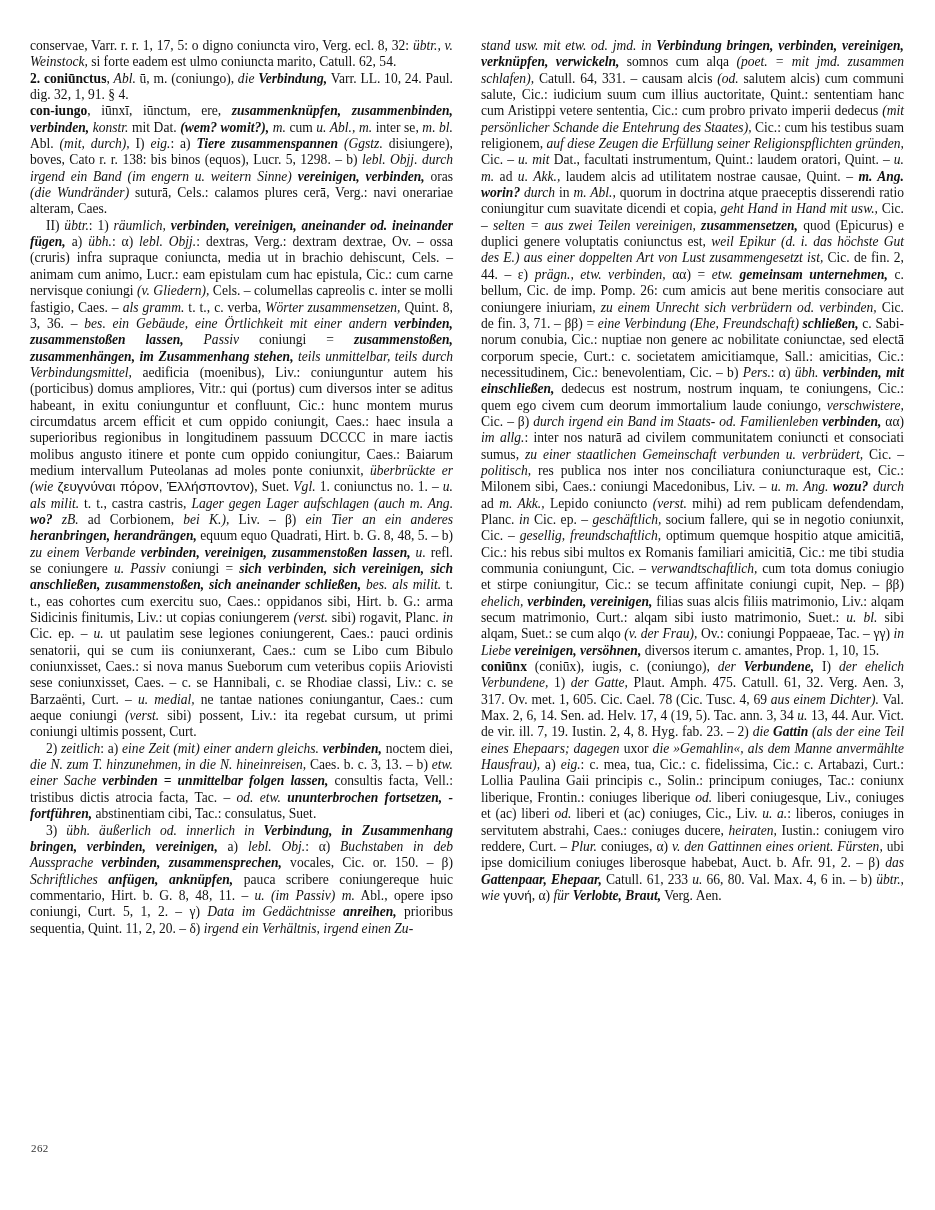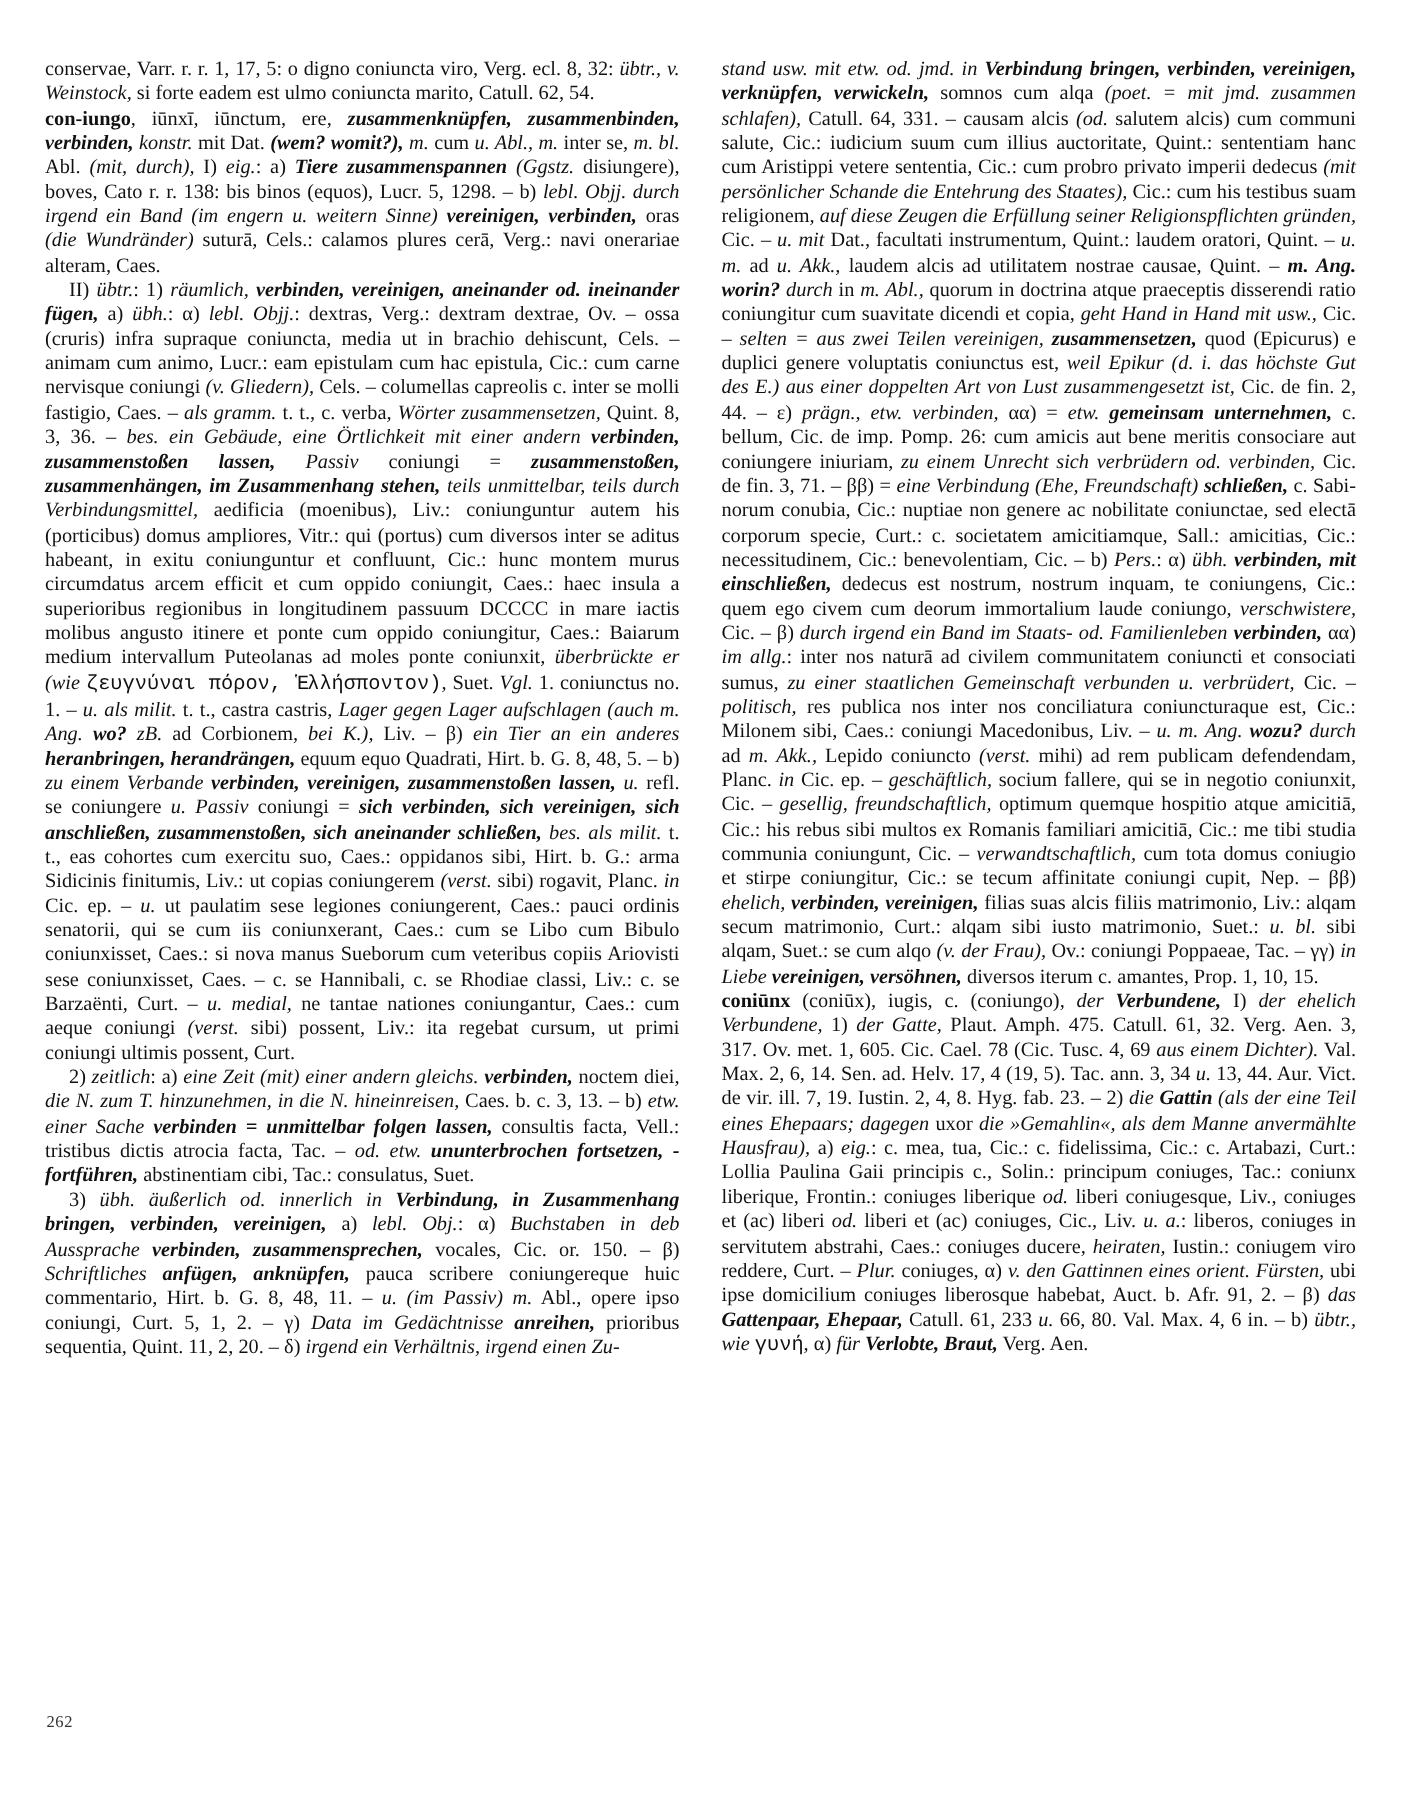--- a/index.html
+++ b/index.html
@@ -41,39 +41,40 @@
     text-align: justify;
     text-align-last: left;
   }
   .col p.indent {
     text-indent: 16px;
   }
   
   i, .it { font-style: italic; }
   b, .bd { font-weight: bold; }
   .bi { font-weight: bold; font-style: italic; }
-  .gr { font-family: Liberation Mono, monospace; }
+  .gr { font-family: Liberation Sans, sans-serif; }
   .pagenum {
     position: absolute;
     left: 31px;
     top: 1142px;
     font-family: "Liberation Serif", "DejaVu Serif", serif;
     font-size: 11px;
     color: #333333;
     letter-spacing: 0.4px;
   }
 </style>
 </head>
 <body>
 
 <div class="page">
 
   <div class="columns">
     <div class="col" id="col-0">
         <p><span>conservae, Varr. r. r. 1, 17, 5: o digno coniuncta viro, Verg. ecl. 8, 32: </span><span class="it">übtr., v. Weinstock,</span><span> si forte eadem est ulmo coniuncta marito, Catull. 62, 54.</span></p>
+        <p><span class="bd">2. coniūnctus</span><span>, </span><span class="it">Abl.</span><span> ū, m. (coniungo), </span><span class="it">die </span><span class="bi">Verbindung,</span><span> Varr. LL. 10, 24. Paul. dig. 32, 1, 91. § 4.</span></p>
         <p><span class="bd">con-iungo</span><span>, iūnxī, iūnctum, ere, </span><span class="bi">zusammenknüpfen, zusammen­binden, verbinden,</span><span class="it"> konstr. </span><span>mit Dat. </span><span class="bi">(wem? womit?),</span><span class="it"> m.</span><span> cum </span><span class="it">u. Abl., m.</span><span> inter se, </span><span class="it">m. bl.</span><span> Abl. </span><span class="it">(mit, durch),</span><span> I) </span><span class="it">eig.</span><span>: a) </span><span class="bi">Tiere zusammenspannen </span><span class="it">(Ggstz.</span><span> disiungere), boves, Cato r. r. 138: bis binos (equos), Lucr. 5, 1298. – b) </span><span class="it">lebl. Objj. durch irgend ein Band (im engern u. weitern Sinne) </span><span class="bi">vereinigen, verbinden,</span><span> oras </span><span class="it">(die Wundränder)</span><span> suturā, Cels.: calamos plures cerā, Verg.: navi onerariae alteram, Caes.</span></p>
         <p class="indent"><span>II) </span><span class="it">übtr.</span><span>: 1) </span><span class="it">räumlich, </span><span class="bi">verbinden, vereinigen, aneinander od. ineinander fügen,</span><span> a) </span><span class="it">übh.</span><span>: α) </span><span class="it">lebl. Objj.</span><span>: dextras, Verg.: dextram dextrae, Ov. – ossa (cruris) infra supraque coniuncta, media ut in brachio dehiscunt, Cels. – animam cum animo, Lucr.: eam epistulam cum hac epistula, Cic.: cum carne nervis­que coniungi </span><span class="it">(v. Gliedern),</span><span> Cels. – columellas capreolis c. inter se molli fastigio, Caes. – </span><span class="it">als gramm.</span><span> t. t., c. verba, </span><span class="it">Wörter zu­sammensetzen,</span><span> Quint. 8, 3, 36. – </span><span class="it">bes. ein Gebäude, eine Ört­lichkeit mit einer andern </span><span class="bi">verbinden, zusammenstoßen lassen,</span><span class="it"> Passiv </span><span>coniungi = </span><span class="bi">zusammenstoßen, zusammenhängen, im Zusammenhang stehen,</span><span class="it"> teils unmittelbar, teils durch Verbin­dungsmittel,</span><span> aedificia (moenibus), Liv.: coniunguntur autem his (porticibus) domus ampliores, Vitr.: qui (portus) cum diver­sos inter se aditus habeant, in exitu coniunguntur et confluunt, Cic.: hunc montem murus circumdatus arcem efficit et cum oppido coniungit, Caes.: haec insula a superioribus regionibus in longitudinem passuum DCCCC in mare iactis molibus angu­sto itinere et ponte cum oppido coniungitur, Caes.: Baiarum medium intervallum Puteolanas ad moles ponte coniunxit, </span><span class="it">überbrückte er (wie </span><span class="gr">ζευγνύναι πόρον, Ἑλλήσποντον)</span><span>, Suet. </span><span class="it">Vgl.</span><span> 1. coniunctus no. 1. – </span><span class="it">u. als milit.</span><span> t. t., castra castris, </span><span class="it">Lager gegen Lager aufschlagen (auch m. Ang. </span><span class="bi">wo?</span><span class="it"> zB.</span><span> ad Corbionem, </span><span class="it">bei K.),</span><span> Liv. – β) </span><span class="it">ein Tier an ein anderes </span><span class="bi">heranbringen, he­randrängen,</span><span> equum equo Quadrati, Hirt. b. G. 8, 48, 5. – b) </span><span class="it">zu einem Verbande </span><span class="bi">verbinden, vereinigen, zusammenstoßen lassen,</span><span class="it"> u.</span><span> refl. se coniungere </span><span class="it">u. Passiv </span><span>coniungi = </span><span class="bi">sich verbin­den, sich vereinigen, sich anschließen, zusammenstoßen, sich aneinander schließen,</span><span class="it"> bes. als milit.</span><span> t. t., eas cohortes cum exercitu suo, Caes.: oppidanos sibi, Hirt. b. G.: arma Sidicinis finitumis, Liv.: ut copias coniungerem </span><span class="it">(verst.</span><span> sibi) rogavit, Planc. </span><span class="it">in</span><span> Cic. ep. – </span><span class="it">u.</span><span> ut paulatim sese legiones coniungerent, Caes.: pauci ordinis senatorii, qui se cum iis coniunxerant, Caes.: cum se Libo cum Bibulo coniunxisset, Caes.: si nova manus Sueborum cum veteribus copiis Ariovisti sese coniun­xisset, Caes. – c. se Hannibali, c. se Rhodiae classi, Liv.: c. se Barzaënti, Curt. – </span><span class="it">u. medial,</span><span> ne tantae nationes coniungantur, Caes.: cum aeque coniungi </span><span class="it">(verst.</span><span> sibi) possent, Liv.: ita regebat cursum, ut primi coniungi ultimis possent, Curt.</span></p>
         <p class="indent"><span>2) </span><span class="it">zeitlich</span><span>: a) </span><span class="it">eine Zeit (mit) einer andern gleichs. </span><span class="bi">verbinden,</span><span> noctem diei, </span><span class="it">die N. zum T. hinzunehmen, in die N. hineinreisen,</span><span> Caes. b. c. 3, 13. – b) </span><span class="it">etw. einer Sache </span><span class="bi">verbinden = unmittelbar folgen lassen,</span><span> consultis facta, Vell.: tristibus dictis atrocia facta, Tac. – </span><span class="it">od. etw. </span><span class="bi">ununterbrochen fortsetzen, -fortführen,</span><span> abstinentiam cibi, Tac.: consulatus, Suet.</span></p>
         <p class="indent"><span>3) </span><span class="it">übh. äußerlich od. innerlich in </span><span class="bi">Verbindung, in Zusam­menhang bringen, verbinden, vereinigen,</span><span> a) </span><span class="it">lebl. Obj.</span><span>: α) </span><span class="it">Buchstaben in deb Aussprache </span><span class="bi">verbinden, zusammensprechen,</span><span> vocales, Cic. or. 150. – β) </span><span class="it">Schriftliches </span><span class="bi">anfügen, anknüpfen,</span><span> pauca scribere coniungereque huic commentario, Hirt. b. G. 8, 48, 11. – </span><span class="it">u. (im Passiv) m.</span><span> Abl., opere ipso coniungi, Curt. 5, 1, 2. – γ) </span><span class="it">Data im Gedächtnisse </span><span class="bi">anreihen,</span><span> prioribus sequentia, Quint. 11, 2, 20. – δ) </span><span class="it">irgend ein Verhältnis, irgend einen Zu-</span></p>
       </div>
     <div class="col" id="col-1">
         <p><span class="it">stand usw. mit etw. od. jmd. in </span><span class="bi">Verbindung bringen, verbinden, vereinigen, verknüpfen, verwickeln,</span><span> somnos cum alqa </span><span class="it">(poet. = mit jmd. zusammen schlafen),</span><span> Catull. 64, 331. – causam alcis </span><span class="it">(od.</span><span> salutem alcis) cum communi salute, Cic.: iudicium suum cum illius auctoritate, Quint.: sententiam hanc cum Aristippi vetere sententia, Cic.: cum probro privato imperii dedecus </span><span class="it">(mit persönlicher Schande die Entehrung des Staates),</span><span> Cic.: cum his testibus suam religionem, </span><span class="it">auf diese Zeugen die Erfüllung seiner Religionspflichten gründen,</span><span> Cic. – </span><span class="it">u. mit</span><span> Dat., facultati instrumentum, Quint.: laudem oratori, Quint. – </span><span class="it">u. m.</span><span> ad </span><span class="it">u. Akk.,</span><span> laudem alcis ad utilitatem nostrae causae, Quint. – </span><span class="bi">m. Ang. worin?</span><span class="it"> durch </span><span>in </span><span class="it">m. Abl.,</span><span> quorum in doctrina atque praeceptis disserendi ratio coniungitur cum suavitate dicendi et copia, </span><span class="it">geht Hand in Hand mit usw.,</span><span> Cic. – </span><span class="it">selten = aus zwei Teilen vereinigen, </span><span class="bi">zusammensetzen,</span><span> quod (Epicurus) e duplici genere voluptatis coniunctus est, </span><span class="it">weil Epikur (d. i. das höchste Gut des E.) aus einer doppelten Art von Lust zusammengesetzt ist,</span><span> Cic. de fin. 2, 44. – ε) </span><span class="it">prägn., etw. verbinden,</span><span> αα) = </span><span class="it">etw. </span><span class="bi">gemeinsam unternehmen,</span><span> c. bellum, Cic. de imp. Pomp. 26: cum amicis aut bene meritis consociare aut coniungere iniuriam, </span><span class="it">zu einem Unrecht sich verbrüdern od. verbinden,</span><span> Cic. de fin. 3, 71. – ββ) = </span><span class="it">eine Verbindung (Ehe, Freundschaft) </span><span class="bi">schließen,</span><span> c. Sabi­norum conubia, Cic.: nuptiae non genere ac nobilitate coniunc­tae, sed electā corporum specie, Curt.: c. societatem amicitiam­que, Sall.: amicitias, Cic.: necessitudinem, Cic.: benevolentiam, Cic. – b) </span><span class="it">Pers.</span><span>: α) </span><span class="it">übh. </span><span class="bi">verbinden, mit einschließen,</span><span> dedecus est nostrum, nostrum inquam, te coniungens, Cic.: quem ego civem cum deorum immortalium laude coniungo, </span><span class="it">verschwistere,</span><span> Cic. – β) </span><span class="it">durch irgend ein Band im Staats- od. Familienleben </span><span class="bi">verbinden,</span><span> αα) </span><span class="it">im allg.</span><span>: inter nos naturā ad civilem communi­tatem coniuncti et consociati sumus, </span><span class="it">zu einer staatlichen Ge­meinschaft verbunden u. verbrüdert,</span><span> Cic. – </span><span class="it">politisch,</span><span> res publica nos inter nos conciliatura coniuncturaque est, Cic.: Milonem sibi, Caes.: coniungi Macedonibus, Liv. – </span><span class="it">u. m. Ang. </span><span class="bi">wozu?</span><span class="it"> durch </span><span>ad </span><span class="it">m. Akk.,</span><span> Lepido coniuncto </span><span class="it">(verst.</span><span> mihi) ad rem publi­cam defendendam, Planc. </span><span class="it">in</span><span> Cic. ep. – </span><span class="it">geschäftlich,</span><span> socium fallere, qui se in negotio coniunxit, Cic. – </span><span class="it">gesellig, freundschaft­lich,</span><span> optimum quemque hospitio atque amicitiā, Cic.: his rebus sibi multos ex Romanis familiari amicitiā, Cic.: me tibi studia communia coniungunt, Cic. – </span><span class="it">verwandtschaftlich,</span><span> cum tota domus coniugio et stirpe coniungitur, Cic.: se tecum affinitate coniungi cupit, Nep. – ββ) </span><span class="it">ehelich, </span><span class="bi">verbinden, vereinigen,</span><span> filias suas alcis filiis matrimonio, Liv.: alqam secum matrimonio, Curt.: alqam sibi iusto matrimonio, Suet.: </span><span class="it">u. bl.</span><span> sibi alqam, Suet.: se cum alqo </span><span class="it">(v. der Frau),</span><span> Ov.: coniungi Poppaeae, Tac. – γγ) </span><span class="it">in Liebe </span><span class="bi">vereinigen, versöhnen,</span><span> diversos iterum c. amantes, Prop. 1, 10, 15.</span></p>
         <p><span class="bd">coniūnx</span><span> (coniūx), iugis, c. (coniungo), </span><span class="it">der </span><span class="bi">Verbundene,</span><span> I) </span><span class="it">der ehelich Verbundene,</span><span> 1) </span><span class="it">der Gatte,</span><span> Plaut. Amph. 475. Catull. 61, 32. Verg. Aen. 3, 317. Ov. met. 1, 605. Cic. Cael. 78 (Cic. Tusc. 4, 69 </span><span class="it">aus einem Dichter).</span><span> Val. Max. 2, 6, 14. Sen. ad. Helv. 17, 4 (19, 5). Tac. ann. 3, 34 </span><span class="it">u.</span><span> 13, 44. Aur. Vict. de vir. ill. 7, 19. Iustin. 2, 4, 8. Hyg. fab. 23. – 2) </span><span class="it">die </span><span class="bi">Gattin </span><span class="it">(als der eine Teil eines Ehepaars; dagegen </span><span>uxor </span><span class="it">die »Gemahlin«, als dem Manne anvermählte Hausfrau),</span><span> a) </span><span class="it">eig.</span><span>: c. mea, tua, Cic.: c. fidelissima, Cic.: c. Artabazi, Curt.: Lollia Paulina Gaii principis c., Solin.: principum coniuges, Tac.: coniunx liberique, Frontin.: coniuges liberique </span><span class="it">od.</span><span> liberi coniugesque, Liv., coni­uges et (ac) liberi </span><span class="it">od.</span><span> liberi et (ac) coniuges, Cic., Liv. </span><span class="it">u. a.</span><span>: liberos, coniuges in servitutem abstrahi, Caes.: coniuges ducere, </span><span class="it">heiraten,</span><span> Iustin.: coniugem viro reddere, Curt. – </span><span class="it">Plur.</span><span> coniuges, α) </span><span class="it">v. den Gattinnen eines orient. Fürsten,</span><span> ubi ipse domicilium coniuges liberosque habebat, Auct. b. Afr. 91, 2. – β) </span><span class="it">das </span><span class="bi">Gattenpaar, Ehepaar,</span><span> Catull. 61, 233 </span><span class="it">u.</span><span> 66, 80. Val. Max. 4, 6 in. – b) </span><span class="it">übtr., wie </span><span class="gr">γυνή</span><span>, α) </span><span class="it">für </span><span class="bi">Verlobte, Braut,</span><span> Verg. Aen.</span></p>
       </div>
   </div>

